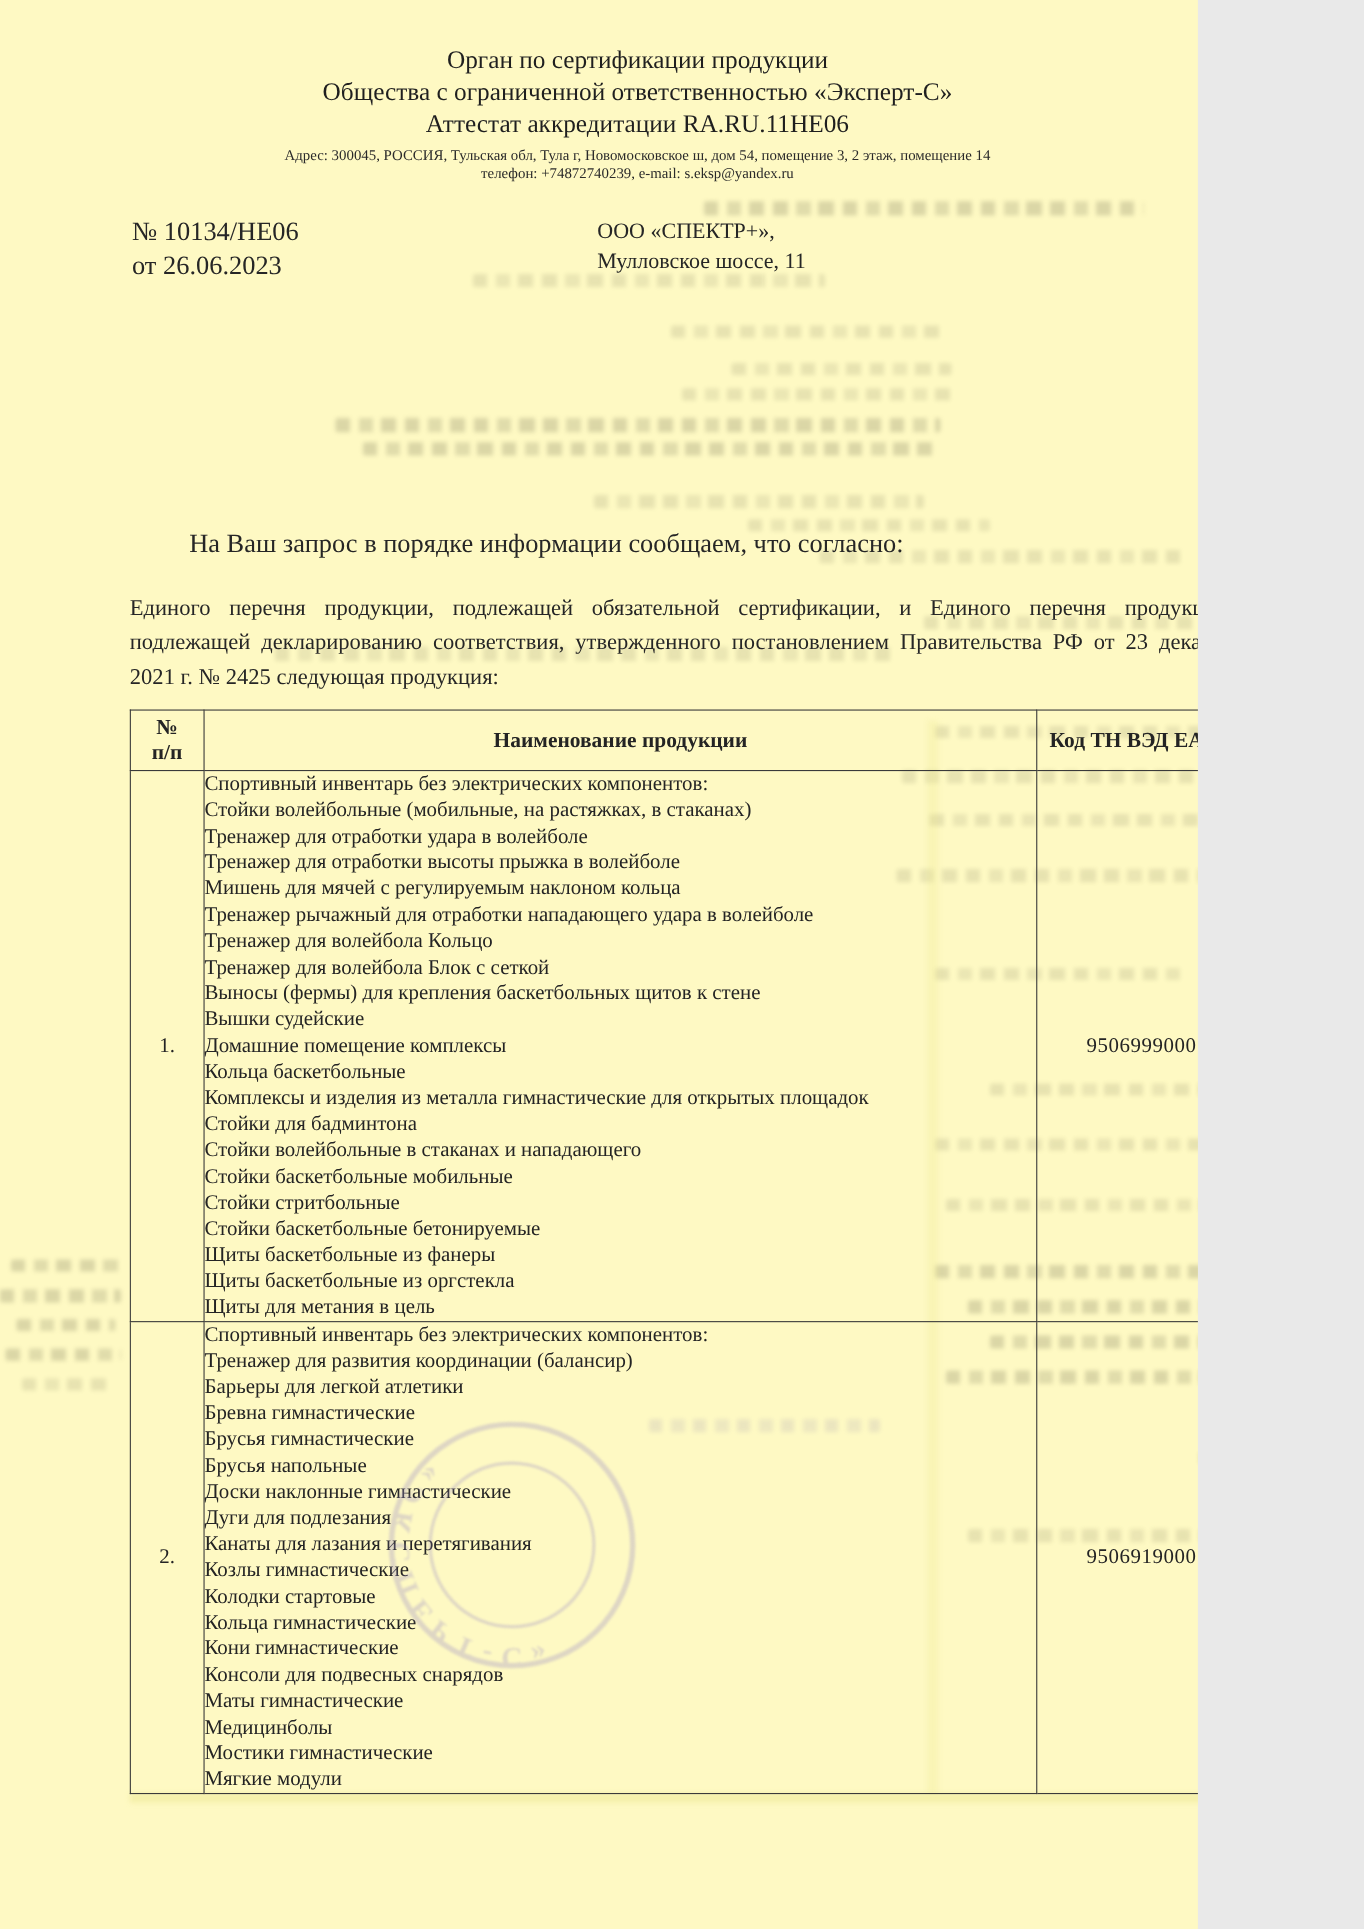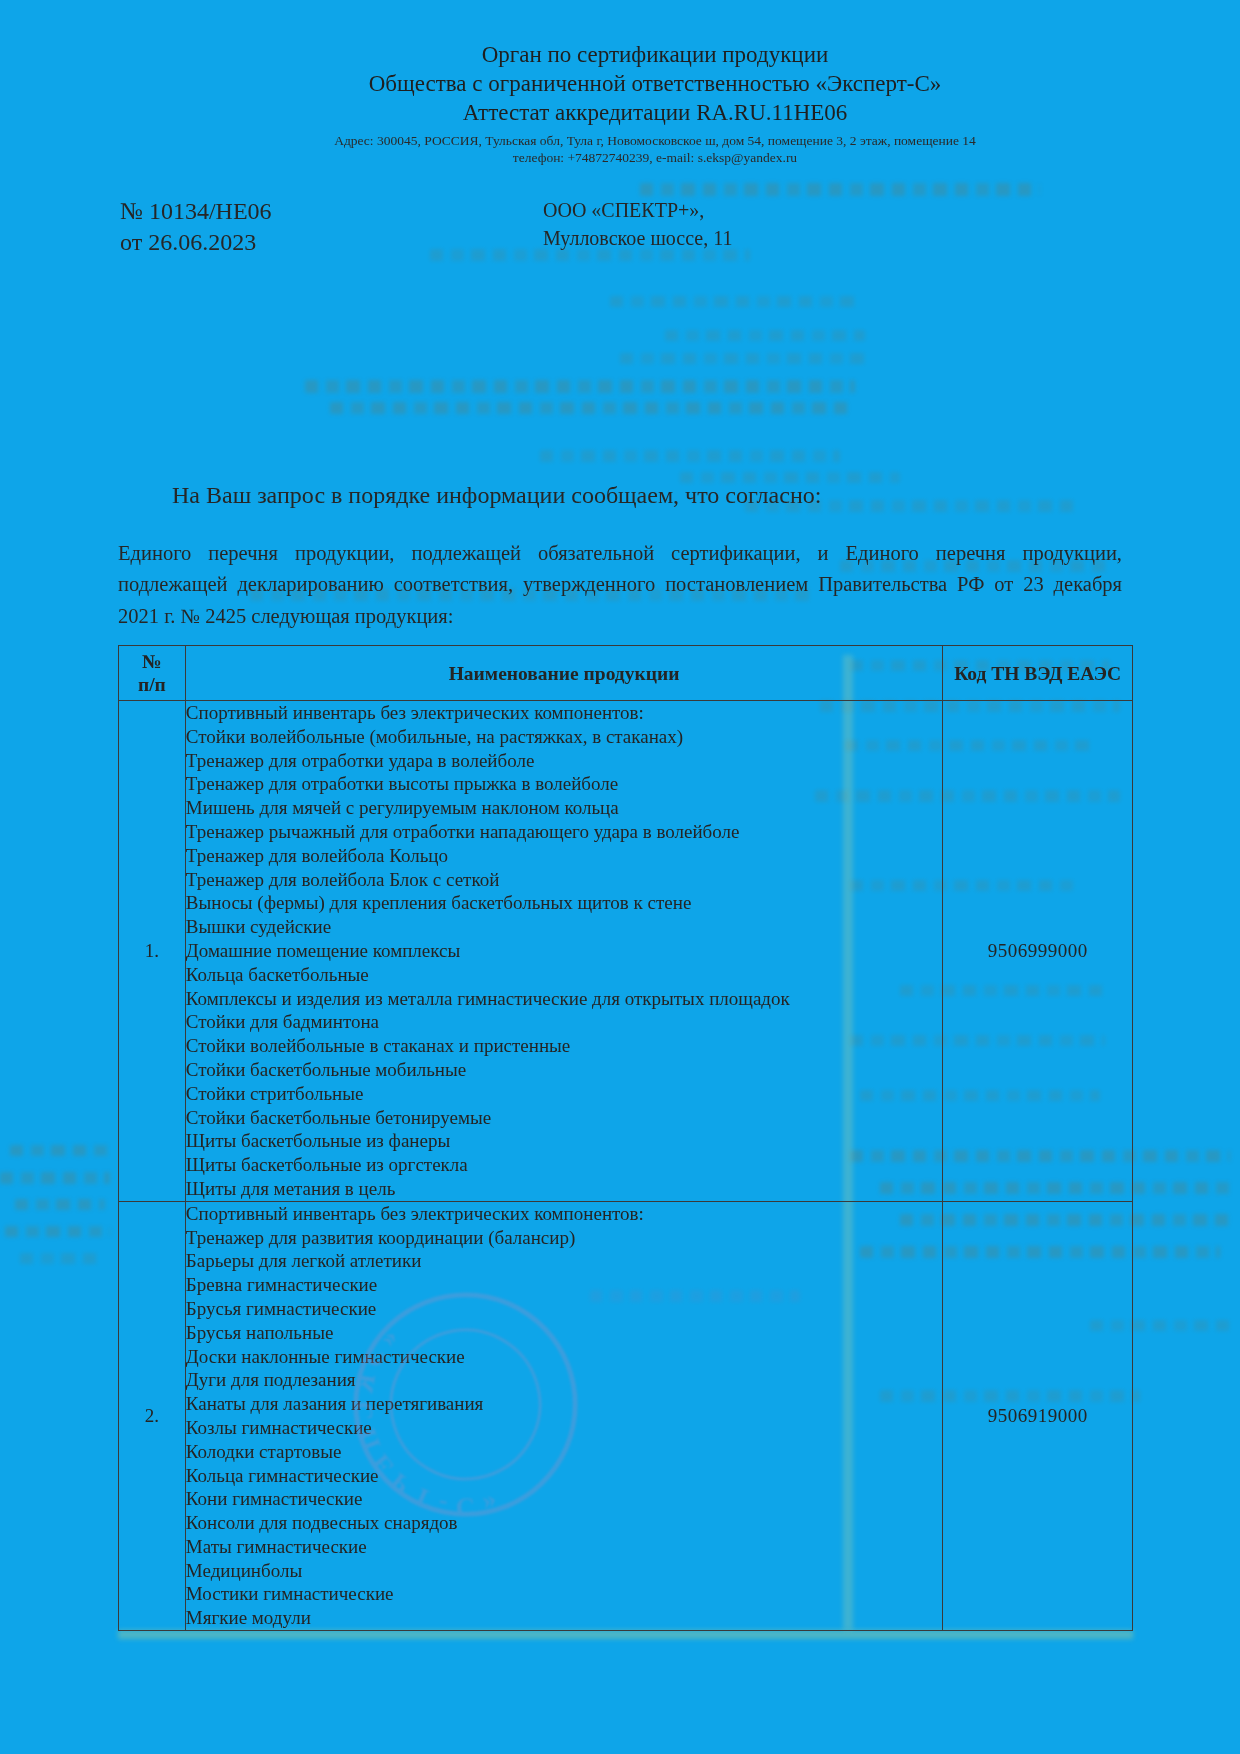--- a/index.html
+++ b/index.html
@@ -4,22 +4,22 @@
 <style>
   html,body{margin:0;padding:0;}
   body{
     width:1240px;height:1754px;
     background:#e9e9e9;
     font-family:"Liberation Serif","DejaVu Serif",serif;
     color:#262626;
   }
   .page{
     position:relative;
-    width:1240px;height:1754px;
-    background:#0ea5e9;
+    width:1089px;height:1754px;
+    background:#fef9c3;
     overflow:hidden;
   }
   
   .letterhead{
     position:absolute;top:40px;left:0;right:0;
     text-align:center;
     padding-left:70px;
   }
   .lh-line{font-size:23px;line-height:29px;color:#1f1f1f;}
   .lh-small{font-size:13.5px;line-height:17px;color:#2a2a2a;}
@@ -168,21 +168,21 @@
             <div class="item-line">Мишень для мячей с регулируемым наклоном кольца</div>
             <div class="item-line">Тренажер рычажный для отработки нападающего удара в волейболе</div>
             <div class="item-line">Тренажер для волейбола Кольцо</div>
             <div class="item-line">Тренажер для волейбола Блок с сеткой</div>
             <div class="item-line">Выносы (фермы) для крепления баскетбольных щитов к стене</div>
             <div class="item-line">Вышки судейские</div>
             <div class="item-line">Домашние помещение комплексы</div>
             <div class="item-line">Кольца баскетбольные</div>
             <div class="item-line">Комплексы и изделия из металла гимнастические для открытых площадок</div>
             <div class="item-line">Стойки для бадминтона</div>
-            <div class="item-line">Стойки волейбольные в стаканах и пристенные</div>
+            <div class="item-line">Стойки волейбольные в стаканах и нападающего</div>
             <div class="item-line">Стойки баскетбольные мобильные</div>
             <div class="item-line">Стойки стритбольные</div>
             <div class="item-line">Стойки баскетбольные бетонируемые</div>
             <div class="item-line">Щиты баскетбольные из фанеры</div>
             <div class="item-line">Щиты баскетбольные из оргстекла</div>
             <div class="item-line">Щиты для метания в цель</div>
           </td>
         <td class="code-cell">9506999000</td>
       </tr>
       <tr>

